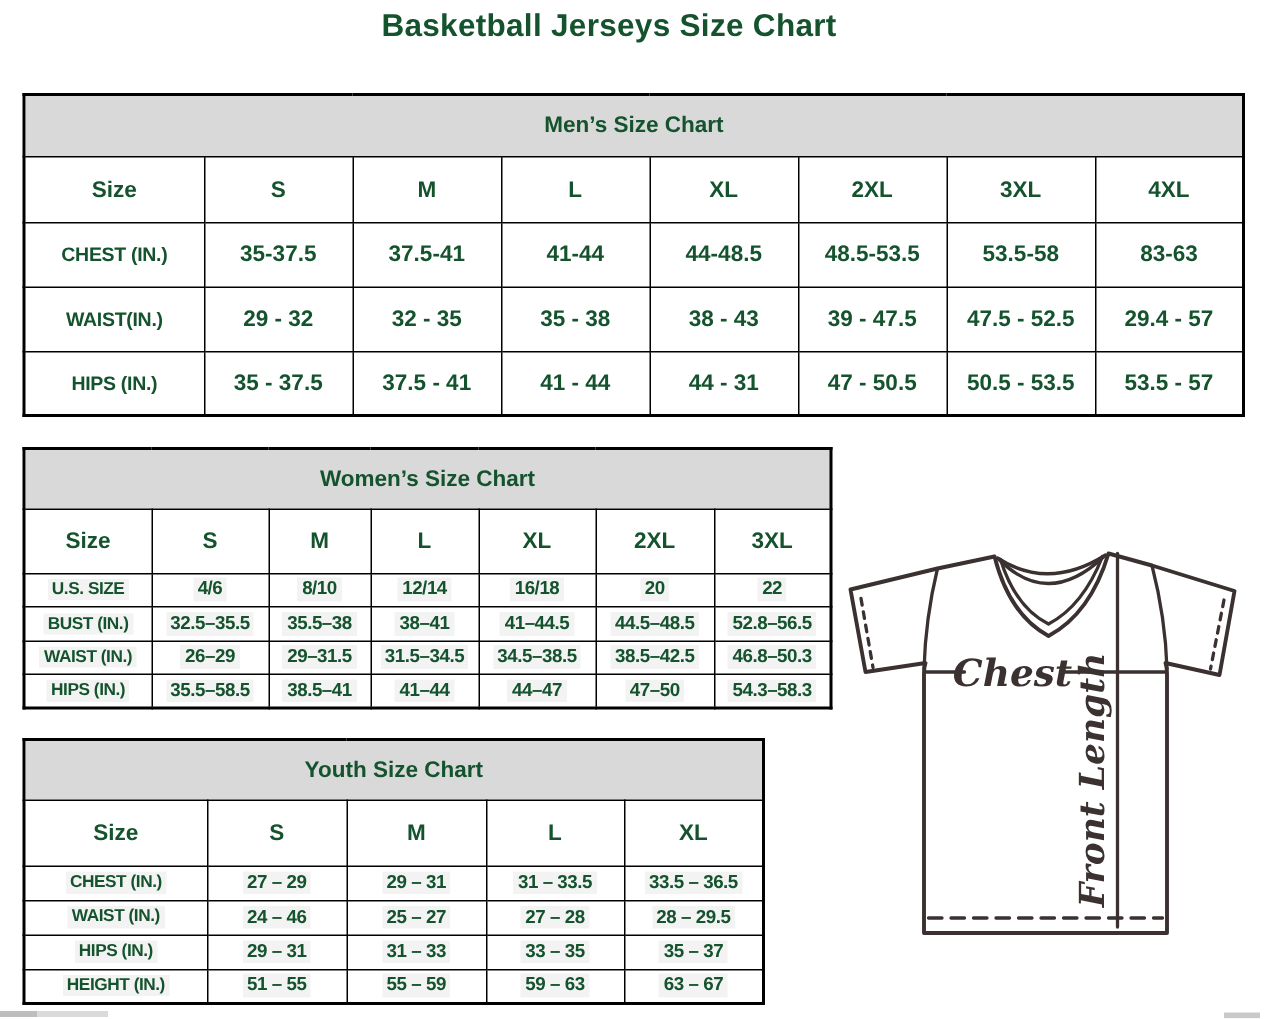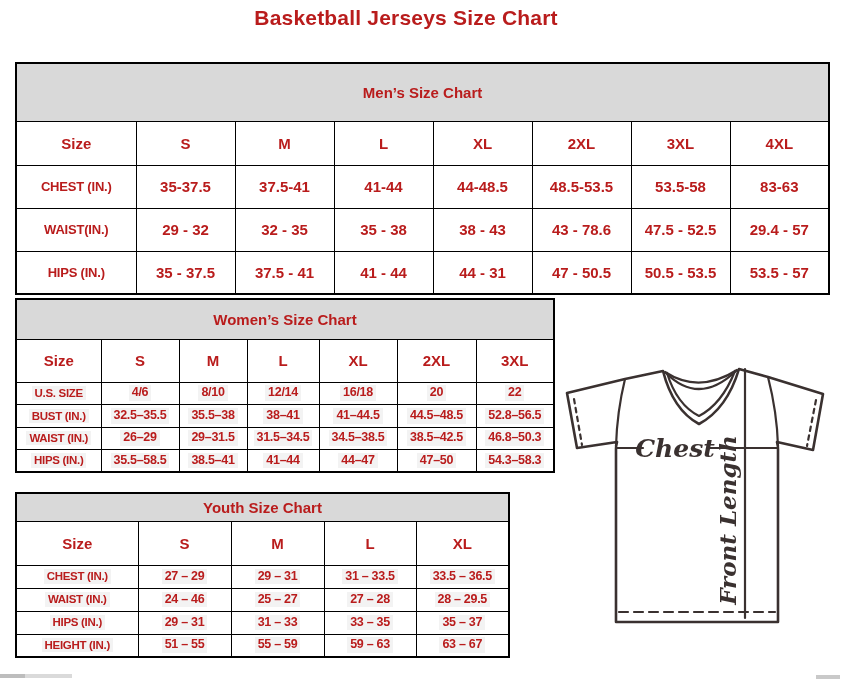--- a/index.html
+++ b/index.html
@@ -1,50 +1,50 @@
 <!DOCTYPE html>
 <html><head>
 <meta charset="utf-8">
 <style>
   html,body { margin:0; padding:0; background:#ffffff; }
   .page {
     position:relative; width:843px; height:679px; background:#ffffff;
-    font-family:"Liberation Sans", sans-serif; overflow:hidden; color:#b91c1c;
+    font-family:"Liberation Sans", sans-serif; overflow:hidden; color:#14532d;
   }
   .page-title {
     position:absolute; left:0; top:6px; width:812px; text-align:center;
     font-size:21px; font-weight:bold; letter-spacing:0.2px;
   }
   table.sizechart {
     position:absolute; border-collapse:collapse; table-layout:fixed;
     background:#fff; border:2px solid #000;
   }
   table.sizechart td {
     border:1px solid #000; text-align:center; vertical-align:middle;
     padding:0; font-weight:bold; overflow:hidden; white-space:nowrap;
   }
   tr.hdr td { background:#d9d9d9; font-size:15px; border-bottom:1px solid #000; }
   tr.sizerow td { font-size:15px;margin-left:36px; }
   
   .t-mens { left:15px; top:62px; width:813px; }
-  .t-mens tr.hdr   { height:58px;padding-left:48px; }
+  .t-mens tr.hdr   { height:41px;padding-left:48px; }
   .t-mens tr.sizerow { height:44px; }
   .t-mens tr.datarow { height:43px; }
   .t-mens tr.datarow td { font-size:15px; }
   .t-mens tr.datarow td.lbl { font-size:13px; letter-spacing:-0.2px; }
   
   .t-womens { left:15px; top:298px; width:538px; }
   .t-womens tr.hdr { height:40px; }
   .t-womens tr.sizerow { height:43px; }
   .t-womens tr.datarow { height:22.5px; }
   .t-womens tr.datarow td { font-size:12.5px; letter-spacing:-0.3px; }
   .t-womens tr.datarow td.lbl { font-size:11.5px; }
   
   .t-youth { left:15px; top:492px; width:493px; }
-  .t-youth tr.hdr { height:28px; }
+  .t-youth tr.hdr { height:40px; }
   .t-youth tr.sizerow { height:44px; }
   .t-youth tr.datarow { height:23px; }
   .t-youth tr.datarow td { font-size:12.5px; letter-spacing:-0.3px; }
   .t-youth tr.datarow td.lbl { font-size:11.5px; }
   
   .hl { background:#f3f3f3; padding:0 3px; display:inline-block; line-height:1.25; }
   
   .jersey { position:absolute; left:555px; top:360px; width:288px; height:272px; }
   .jersey text {
     font-family:"DejaVu Serif", serif; font-style:italic; font-weight:bold;
@@ -97,21 +97,21 @@
       <td>48.5-53.5</td>
       <td>53.5-58</td>
       <td>83-63</td>
     </tr>
     <tr class="datarow">
       <td class="lbl">WAIST(IN.)</td>
       <td>29 - 32</td>
       <td>32 - 35</td>
       <td>35 - 38</td>
       <td>38 - 43</td>
-      <td>43 - 78.6</td>
+      <td>39 - 47.5</td>
       <td>47.5 - 52.5</td>
       <td>29.4 - 57</td>
     </tr>
     <tr class="datarow">
       <td class="lbl">HIPS (IN.)</td>
       <td>35 - 37.5</td>
       <td>37.5 - 41</td>
       <td>41 - 44</td>
       <td>44 - 31</td>
       <td>47 - 50.5</td>

